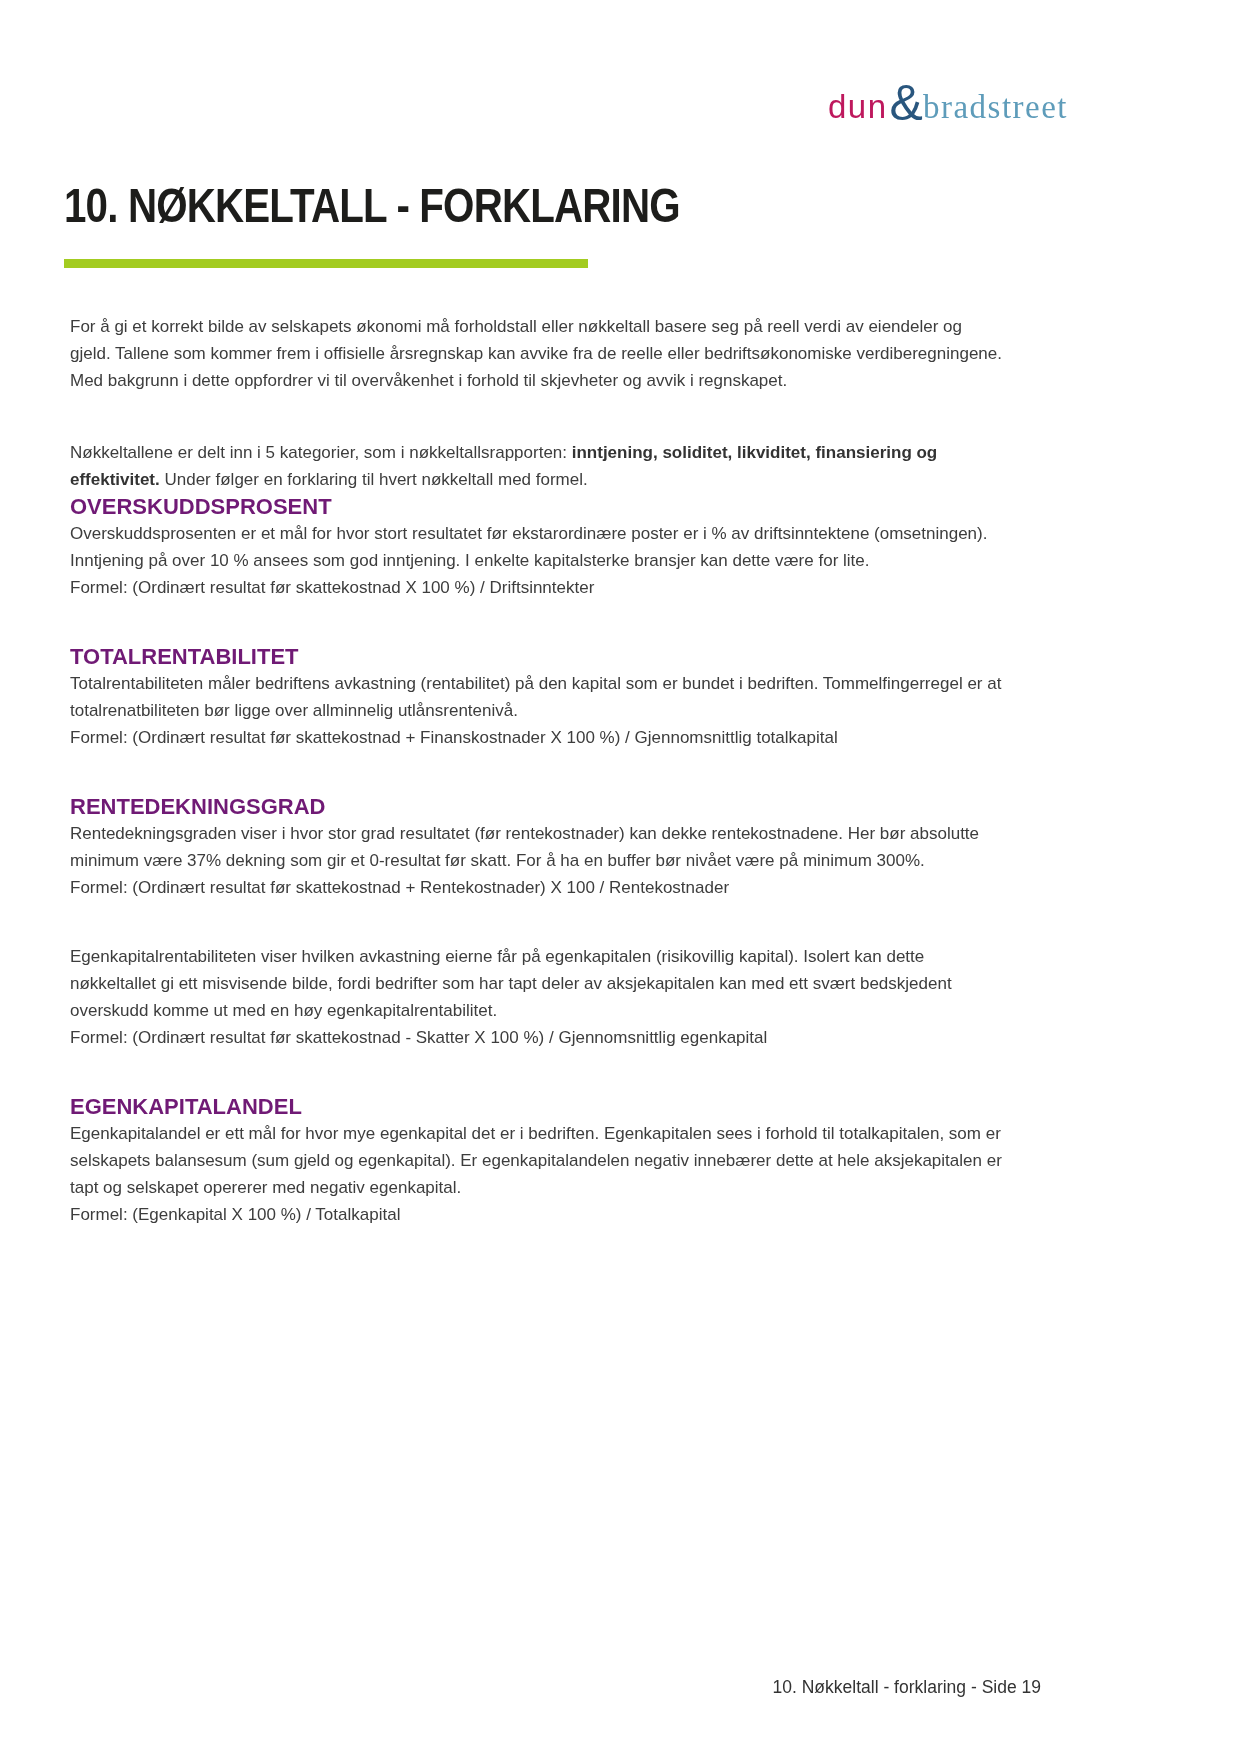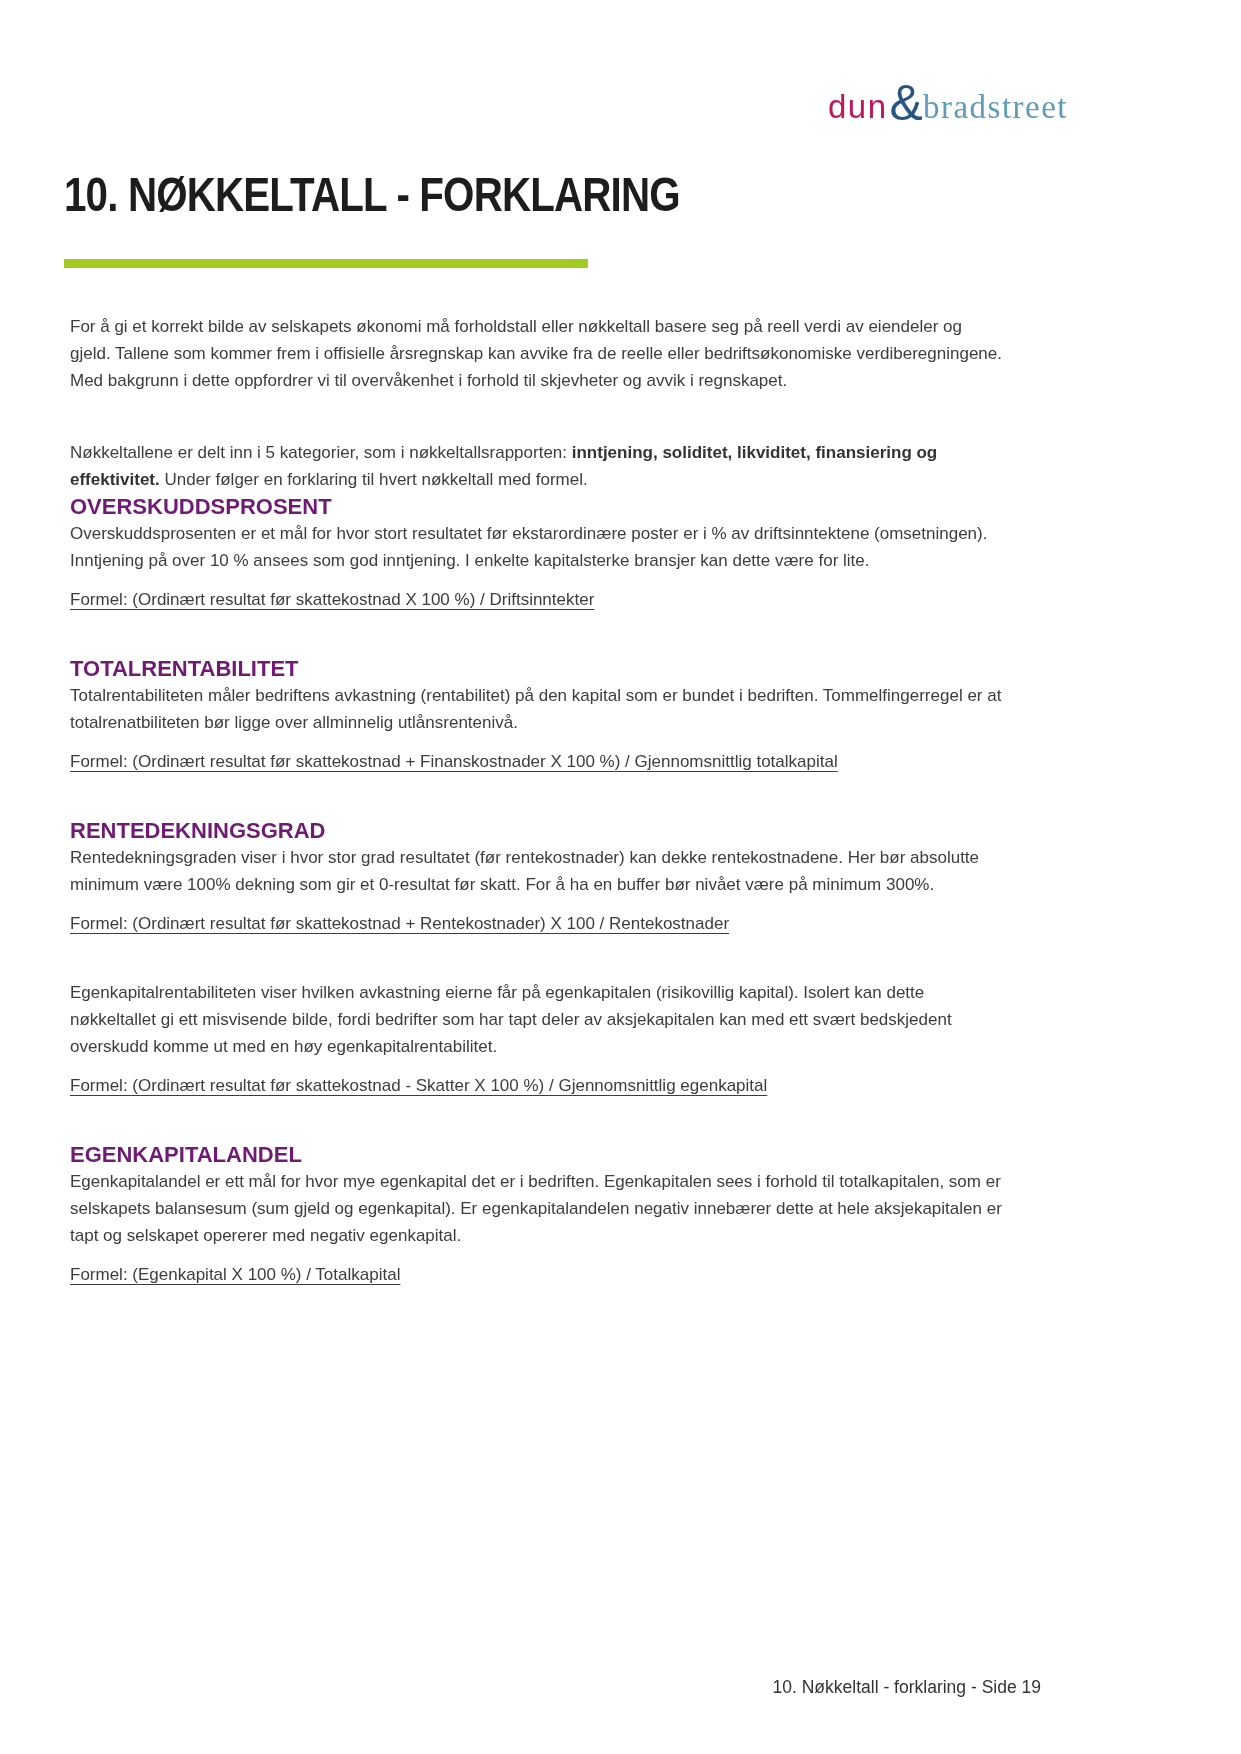--- a/index.html
+++ b/index.html
@@ -40,21 +40,21 @@
     font-size: 33px;
     font-weight: 400;
     letter-spacing: 1.5px;
     color: #5e9cba;
     font-family: Liberation Serif, serif;
   }
 
   
   .page-title {
     position: absolute;
-    top: 167px;
+    top: 178px;
     left: 64px;
     font-size: 48px;
     font-weight: bold;
     color: #1d1d1b;
     white-space: nowrap;
   }
   .page-title .condense {
     display: inline-block;
     transform: scaleX(0.84);
     transform-origin: left center;
@@ -87,23 +87,21 @@
 
   .section { margin-bottom: 42px; }
   .section-heading {
     font-weight: bold;
     font-size: 22px;
     color: #701a75;
     line-height: 27px;
   }
   .section-body { }
   .section-formula {
-    text-decoration: underline;
     text-underline-offset: 4px;
-    margin-top: 12px;
   }
 
   
   .footer {
     position: absolute;
     top: 1677px;
     right: 200px;
     font-size: 17.5px;
     color: #333333;
     white-space: nowrap;
@@ -137,21 +135,21 @@
   </div>
 
   <div class="section">
     <div class="section-heading">TOTALRENTABILITET</div>
     <div class="section-body">Totalrentabiliteten måler bedriftens avkastning (rentabilitet) på den kapital som er bundet i bedriften. Tommelfingerregel er at totalrenatbiliteten bør ligge over allminnelig utlånsrentenivå.</div>
     <div class="section-formula">Formel: (Ordinært resultat før skattekostnad + Finanskostnader X 100 %) / Gjennomsnittlig totalkapital</div>
   </div>
 
   <div class="section">
     <div class="section-heading">RENTEDEKNINGSGRAD</div>
-    <div class="section-body">Rentedekningsgraden viser i hvor stor grad resultatet (før rentekostnader) kan dekke rentekostnadene. Her bør absolutte minimum være 100% dekning som gir et 0-resultat før skatt. For å ha en buffer bør nivået være på minimum 300%.</div>
+    <div class="section-body">Rentedekningsgraden viser i hvor stor grad resultatet (før rentekostnader) kan dekke rentekostnadene. Her bør absolutte minimum være 37% dekning som gir et 0-resultat før skatt. For å ha en buffer bør nivået være på minimum 300%.</div>
     <div class="section-formula">Formel: (Ordinært resultat før skattekostnad + Rentekostnader) X 100 / Rentekostnader</div>
   </div>
 
   <div class="section">
     <div class="section-body">Egenkapitalrentabiliteten viser hvilken avkastning eierne får på egenkapitalen (risikovillig kapital). Isolert kan dette nøkkeltallet gi ett misvisende bilde, fordi bedrifter som har tapt deler av aksjekapitalen kan med ett svært bedskjedent overskudd komme ut med en høy egenkapitalrentabilitet.</div>
     <div class="section-formula">Formel: (Ordinært resultat før skattekostnad - Skatter X 100 %) / Gjennomsnittlig egenkapital</div>
   </div>
 
   <div class="section">
     <div class="section-heading">EGENKAPITALANDEL</div>

